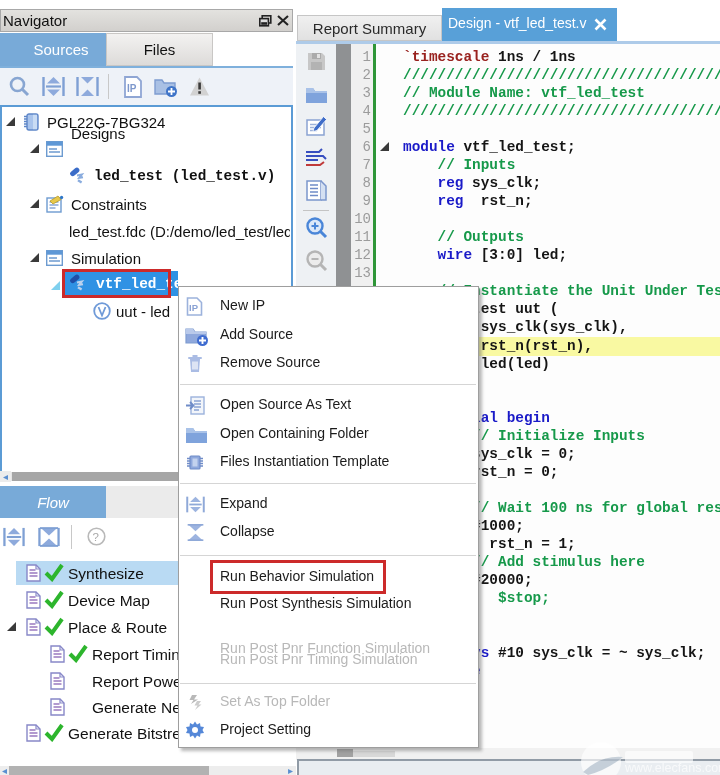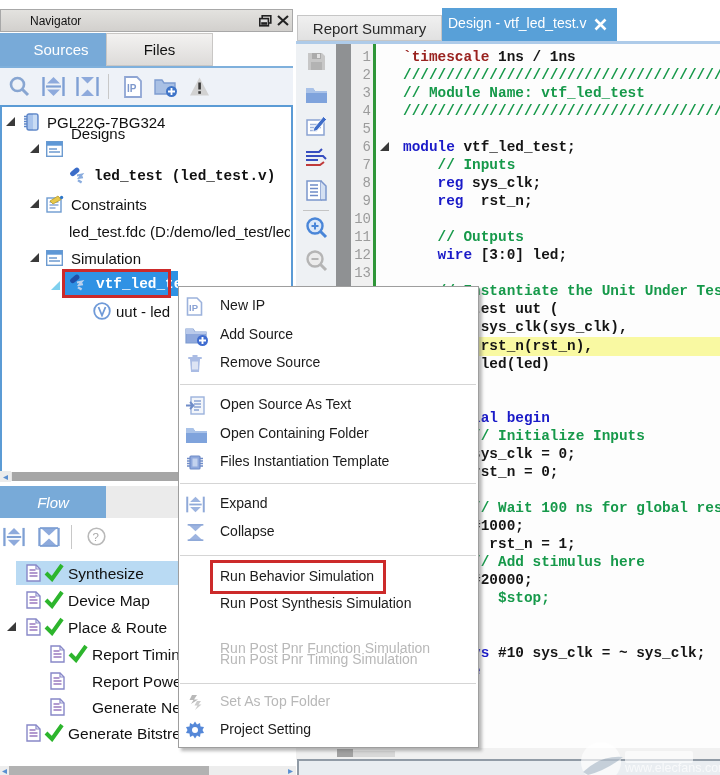--- a/index.html
+++ b/index.html
@@ -15,21 +15,21 @@
   .mi{position:absolute;left:220px;font-size:14px;color:#1b1b1b;white-space:nowrap;font-family:"Liberation Sans",sans-serif;}
   .mi.dis{color:#b8b8b8;}
   .msep{position:absolute;left:180px;width:296px;height:1px;background:#d5d5d5;}
   .ftext{position:absolute;font-size:15.5px;color:#111;white-space:nowrap;font-family:"Liberation Sans",sans-serif;}
 </style>
 </head>
 <body class="sans">
 <div id="app" class="abs" style="left:0;top:0;width:720px;height:775px;">
 
 <div class="abs" style="left:0;top:9px;width:293px;height:23px;background:linear-gradient(#e3e2df,#d2d0cd);border:1px solid #a8a8a8;box-sizing:border-box;"></div>
-<div class="abs ct" style="left:3px;top:9px;height:23px;font-size:12px;color:#111;margin-left:27px;">Navigator</div>
+<div class="abs ct" style="left:3px;top:9px;height:23px;font-size:15px;color:#111;">Navigator</div>
 <svg class="abs" style="left:259px;top:15px" width="13" height="12" viewBox="0 0 13 12">
       <rect x="3.2" y="0.8" width="8.6" height="7.2" fill="none" stroke="#222" stroke-width="1.6"></rect>
       <rect x="0.8" y="3.6" width="8.6" height="7.2" fill="#ddd" stroke="#222" stroke-width="1.6"></rect>
       <rect x="2.2" y="7.2" width="5.8" height="2.6" fill="#222"></rect>
     </svg>
 <svg class="abs" style="left:277px;top:15px" width="12" height="11" viewBox="0 0 12 11">
       <path d="M1 1 L11 10 M11 1 L1 10" stroke="#222" stroke-width="2.1"></path>
     </svg>
 
 <div class="abs" style="left:0;top:33px;width:106px;height:33px;background:#78aad8;"></div>

